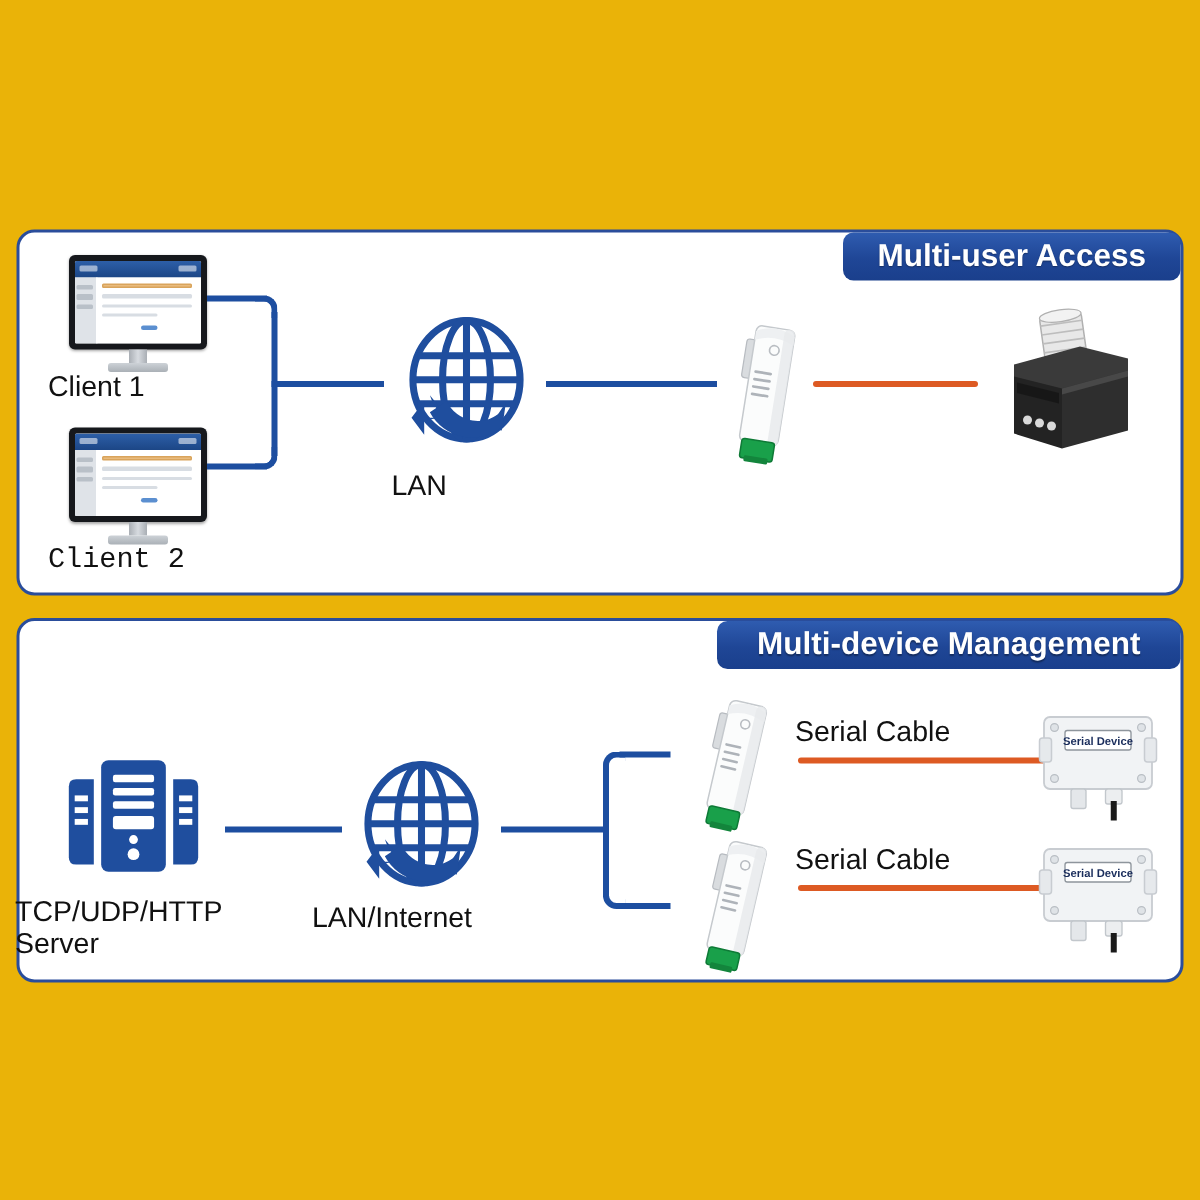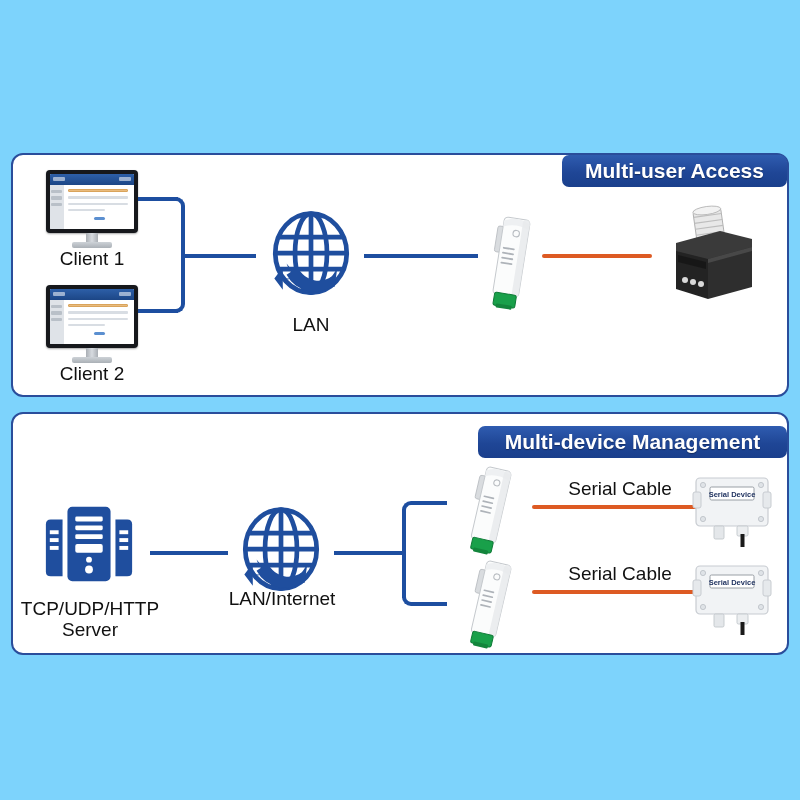--- a/index.html
+++ b/index.html
@@ -9,21 +9,21 @@
     width: 800px;
     height: 800px;
     overflow: hidden;
     font-family: "Liberation Sans", sans-serif;
   }
 
   #stage {
     position: relative;
     width: 800px;
     height: 800px;
-    background: #7dd3fc;
+    background: #eab308;
   }
 
   
   .panel {
     position: absolute;
     box-sizing: border-box;
     border: 2px solid #2a4d9b;
     border-radius: 12px;
     background: #ffffff;
   }
@@ -45,29 +45,27 @@
     text-shadow: 0 1px 1px rgba(0,0,0,0.35);
     white-space: nowrap;
   }
   #banner-1 {
     left: 562px; top: 155px; width: 225px; height: 32px;
     font-size: 21px;
   }
   #banner-2 {
     left: 478px; top: 414px; width: 309px; height: 32px;
     font-size: 21px;
-    margin-top: 12px;
   }
 
   
   .label {
     position: absolute;
     color: #111111;
     font-size: 19px;
-    text-align: center;
     white-space: pre-line;
     line-height: 1.12;
   }
 
   
   .wire-h {
     position: absolute;
     background: #1d4ea0;
     height: 4px;
   }
@@ -217,21 +215,21 @@
           <div class="scr-row" style="top:26%;"></div>
           <div class="scr-row" style="top:40%;"></div>
           <div class="scr-row" style="top:54%; width:52%;"></div>
           <div class="scr-btn" style="top:72%;"></div>
         </div>
       </div>
     </div>
     <div class="mon-neck" style="left:40px; top:63px; width:12px; height:9px;"></div>
     <div class="mon-base" style="left:26px; top:72px; width:40px; height:6px;"></div>
   </div>
-  <div class="label" style="left:32px; top:363px; width:120px;">Client 2</div>
+  <div class="label" style="left:32px; top:363px; width:120px;font-family:Liberation Mono, monospace;">Client 2</div>
 
   <div class="wire-h" style="left:138px; top:197px; width:40px;"></div>
   <div class="wire-corner corner-tr" style="left:170px; top:197px; width:15px; height:15px;"></div>
   <div class="wire-v" style="left:181px; top:208px; width:4px; height:96px;"></div>
   <div class="wire-corner corner-br" style="left:170px; top:298px; width:15px; height:15px;"></div>
   <div class="wire-h" style="left:138px; top:309px; width:40px;"></div>
   <div class="wire-h" style="left:181px; top:254px; width:75px;"></div>
 
   <div class="globe" style="left:264px; top:209px; width:94px; height:94px;">
     <svg width="94" height="94" viewBox="0 0 100 100">
@@ -342,21 +340,21 @@
         <line x1="50" y1="5" x2="50" y2="89"></line>
         <path d="M15 30 H85"></path>
         <path d="M12 47 H88"></path>
         <path d="M15 64 H85"></path>
       </g>
       <path d="M24 58 a30 30 0 0 0 48 14 l6 -9 l-3 20 l-20 -4 l8 -5 a22 22 0 0 1 -34 -10 Z" fill="#1f4e9e"></path>
       <path d="M30 74 l-10 0 l0 -12 l-9 12 l9 12 l0 -10 Z" fill="#1f4e9e"></path>
       <path d="M36 62 a24 24 0 0 0 40 6 l0 12 a34 34 0 0 1 -52 -10 Z" fill="#1f4e9e"></path>
     </svg>
   </div>
-  <div class="label" style="left:208px; top:588px; width:148px;">LAN/Internet</div>
+  <div class="label" style="left:208px; top:602px; width:148px;">LAN/Internet</div>
 
   <div class="wire-h" style="left:334px; top:551px; width:72px;"></div>
   <div class="wire-v" style="left:402px; top:512px; width:4px; height:86px;"></div>
   <div class="wire-corner corner-tl" style="left:402px; top:501px; width:15px; height:15px;"></div>
   <div class="wire-h" style="left:413px; top:501px; width:34px;"></div>
   <div class="wire-corner corner-bl" style="left:402px; top:591px; width:15px; height:15px;"></div>
   <div class="wire-h" style="left:413px; top:602px; width:34px;"></div>
 
   <div class="device" style="left:452px; top:458px; width:76px; height:100px;">
     <svg width="76" height="100" viewBox="0 0 76 100">

